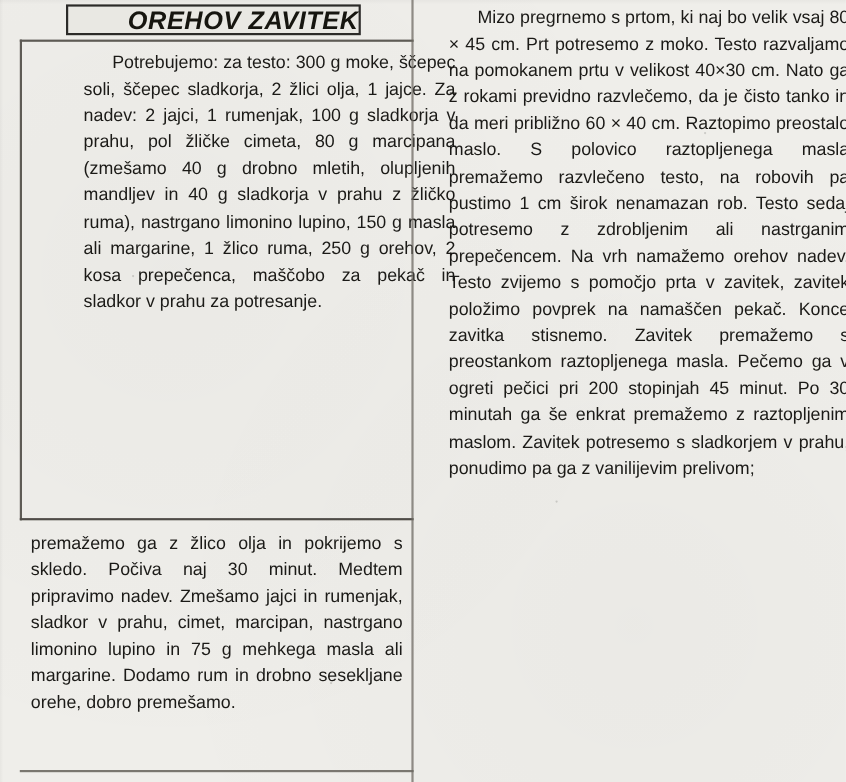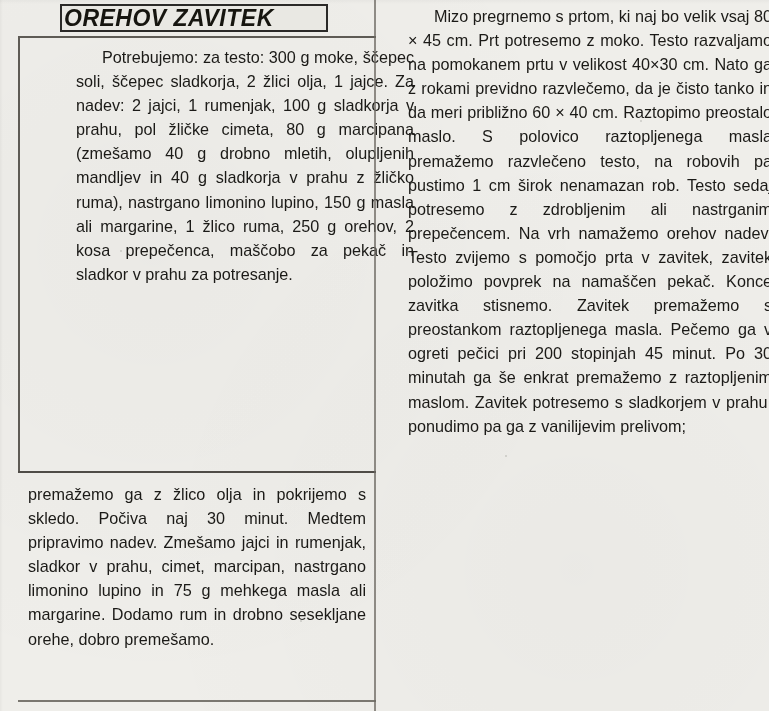--- a/index.html
+++ b/index.html
@@ -68,21 +68,21 @@
     background: #e9e8e3;
     box-sizing: border-box;
   }
   .headline {
     position: absolute;
     left: 56px;
     top: 5px;
     width: 262px;
     height: 26px;
     line-height: 26px;
-    text-align: left;
+    text-align: right;
     font-family: "Liberation Sans", sans-serif;
     font-weight: bold;
     font-style: italic;
     font-size: 23px;
     letter-spacing: 0.5px;
     color: #16150f;
     white-space: nowrap;
   }
   
   .frame-top {

